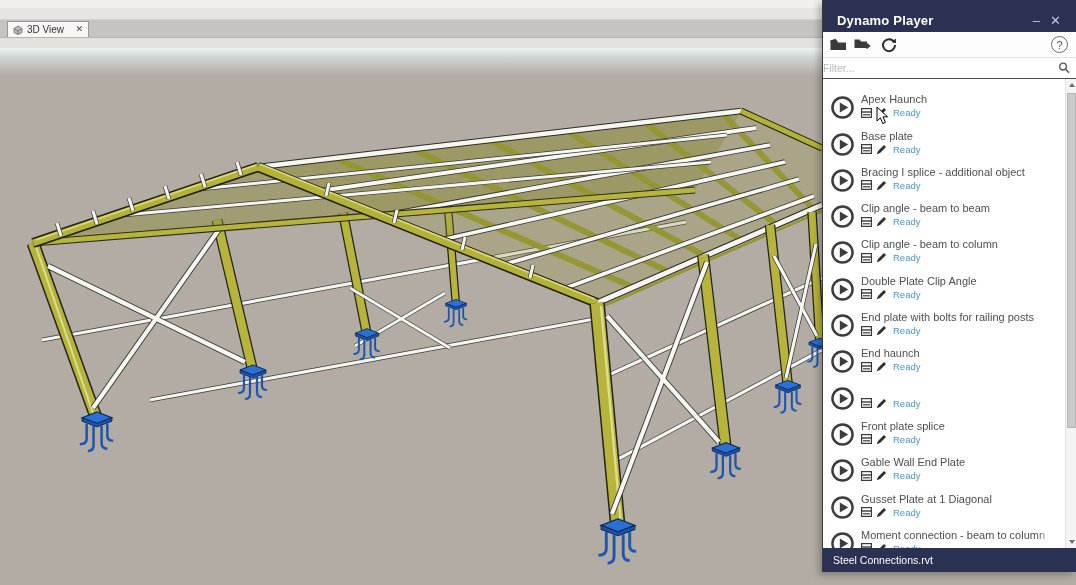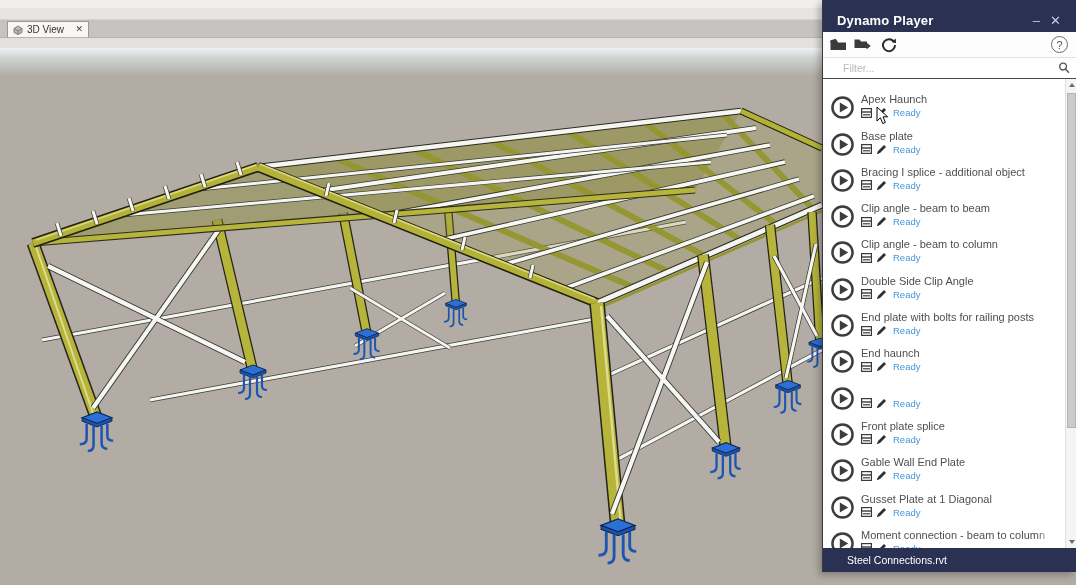--- a/index.html
+++ b/index.html
@@ -38,42 +38,42 @@
   .panel{position:absolute;left:822px;top:0;width:254px;height:572px;display:flex;flex-direction:column;
     background:#fff;border-left:1px solid #3a3a3a;box-shadow:-3px 3px 7px rgba(0,0,0,.28);}
   .panel-header{height:32px;background:var(--panel-navy);display:flex;align-items:center;padding:8px 10px 0 14px;flex:none;}
   .panel-title{color:#fff;font-size:13px;font-weight:bold;letter-spacing:.2px;flex:1;}
   .win-btn{color:#c9cbd6;font-size:13px;line-height:1;padding:0 5px;cursor:default;}
   .panel-toolbar{height:26px;background:#fdfdfd;border-bottom:1px solid #e2e2e2;display:flex;align-items:center;padding:0 8px 0 7px;gap:7px;flex:none;}
   .tb-icon{display:inline-flex;align-items:center;}
   .tb-spacer{flex:1;}
   .help-btn{width:17px;height:17px;border:1.4px solid #6a6a6a;border-radius:50%;color:#555;
     font-size:11px;display:flex;align-items:center;justify-content:center;}
-  .filter-row{height:21px;display:flex;align-items:center;padding:0 6px 0 20px;border-bottom:1px solid #4a4a4a;flex:none;background:#fff;}
+  .filter-row{height:21px;display:flex;align-items:center;padding:0 6px 0 0;border-bottom:1px solid #4a4a4a;flex:none;background:#fff;}
   .filter-input{flex:1;border:none;outline:none;font-size:10.5px;color:#555;font-family:"Liberation Sans",sans-serif;}
   .filter-input::placeholder{color:#b9b9b9;}
 
   .script-list{flex:1;position:relative;background:#fff;overflow:hidden;padding:4px 14px 0 8px;}
   .script-item{height:36.3px;display:flex;align-items:flex-end;gap:7px;}
   .play-btn{width:23px;height:23px;flex:none;margin-top:3px;}
   .item-main{flex:1;min-width:0;}
   .item-title{font-size:11px;color:var(--title-gray);white-space:nowrap;overflow:hidden;position:relative;height:14px;line-height:14px;}
   .item-title .fade{position:absolute;right:0;top:0;width:26px;height:100%;background:linear-gradient(to right,rgba(255,255,255,0),#fff 85%);}
   .item-sub{display:flex;align-items:center;gap:4px;height:13px;}
   .item-status{font-size:9.5px;color:var(--ready-blue);margin-left:2px;}
 
   
   .scrollbar{position:absolute;right:0;top:0;bottom:0;width:11px;background:#f4f4f4;border-left:1px solid #e0e0e0;}
   .sb-arrow{position:absolute;left:0;width:11px;height:12px;display:flex;align-items:center;justify-content:center;}
   .sb-up{top:0;} .sb-down{bottom:0;}
   .tri-up{width:0;height:0;border-left:3.5px solid transparent;border-right:3.5px solid transparent;border-bottom:4.5px solid #6e6e6e;}
   .tri-down{width:0;height:0;border-left:3.5px solid transparent;border-right:3.5px solid transparent;border-top:4.5px solid #6e6e6e;}
   .sb-thumb{position:absolute;left:1px;top:14px;width:9px;height:335px;background:#cbcbcb;border:1px solid #b4b4b4;}
 
-  .panel-statusbar{height:24px;background:var(--panel-navy);display:flex;align-items:center;padding:0 24px;flex:none;}
+  .panel-statusbar{height:24px;background:var(--panel-navy);display:flex;align-items:center;padding:0 10px;flex:none;}
   .status-filename{color:#fff;font-size:10.5px;}
 
   .cursor{position:absolute;left:876px;top:106px;width:13px;height:19px;pointer-events:none;z-index:50;}
 </style>
 </head>
 <body>
 
 <div class="app">
 
   <div class="strip-a"></div>
@@ -421,21 +421,21 @@
       </div>
     </div>
   </div>
 
   <div class="script-item">
     <svg class="play-btn" viewBox="0 0 24 24">
       <circle cx="12" cy="12" r="10.5" fill="none" stroke="#3d3d3d" stroke-width="2.6"></circle>
       <polygon points="9.2,6.8 18,12 9.2,17.2" fill="#3d3d3d"></polygon>
     </svg>
     <div class="item-main">
-      <div class="item-title"><span class="title-text">Double Side Clip Angle</span><span class="fade"></span></div>
+      <div class="item-title"><span class="title-text">Double Plate Clip Angle</span><span class="fade"></span></div>
       <div class="item-sub">
         <svg width="11" height="10" viewBox="0 0 11 10">
           <rect x="0.5" y="0.5" width="10" height="9" fill="none" stroke="#3a3a3a" stroke-width="1.4"></rect>
           <line x1="0.5" y1="4" x2="10.5" y2="4" stroke="#3a3a3a" stroke-width="1.4"></line>
           <line x1="2" y1="6.8" x2="9" y2="6.8" stroke="#3a3a3a" stroke-width="1.2"></line>
         </svg>
         <svg width="11" height="11" viewBox="0 0 11 11">
           <path d="M1 10 L2 7 L8 1 L10 3 L4 9 Z" fill="#2f2f2f"></path>
           <path d="M1 10 L2.6 9.6 L1.4 8.4 Z" fill="#2f2f2f"></path>
         </svg>

